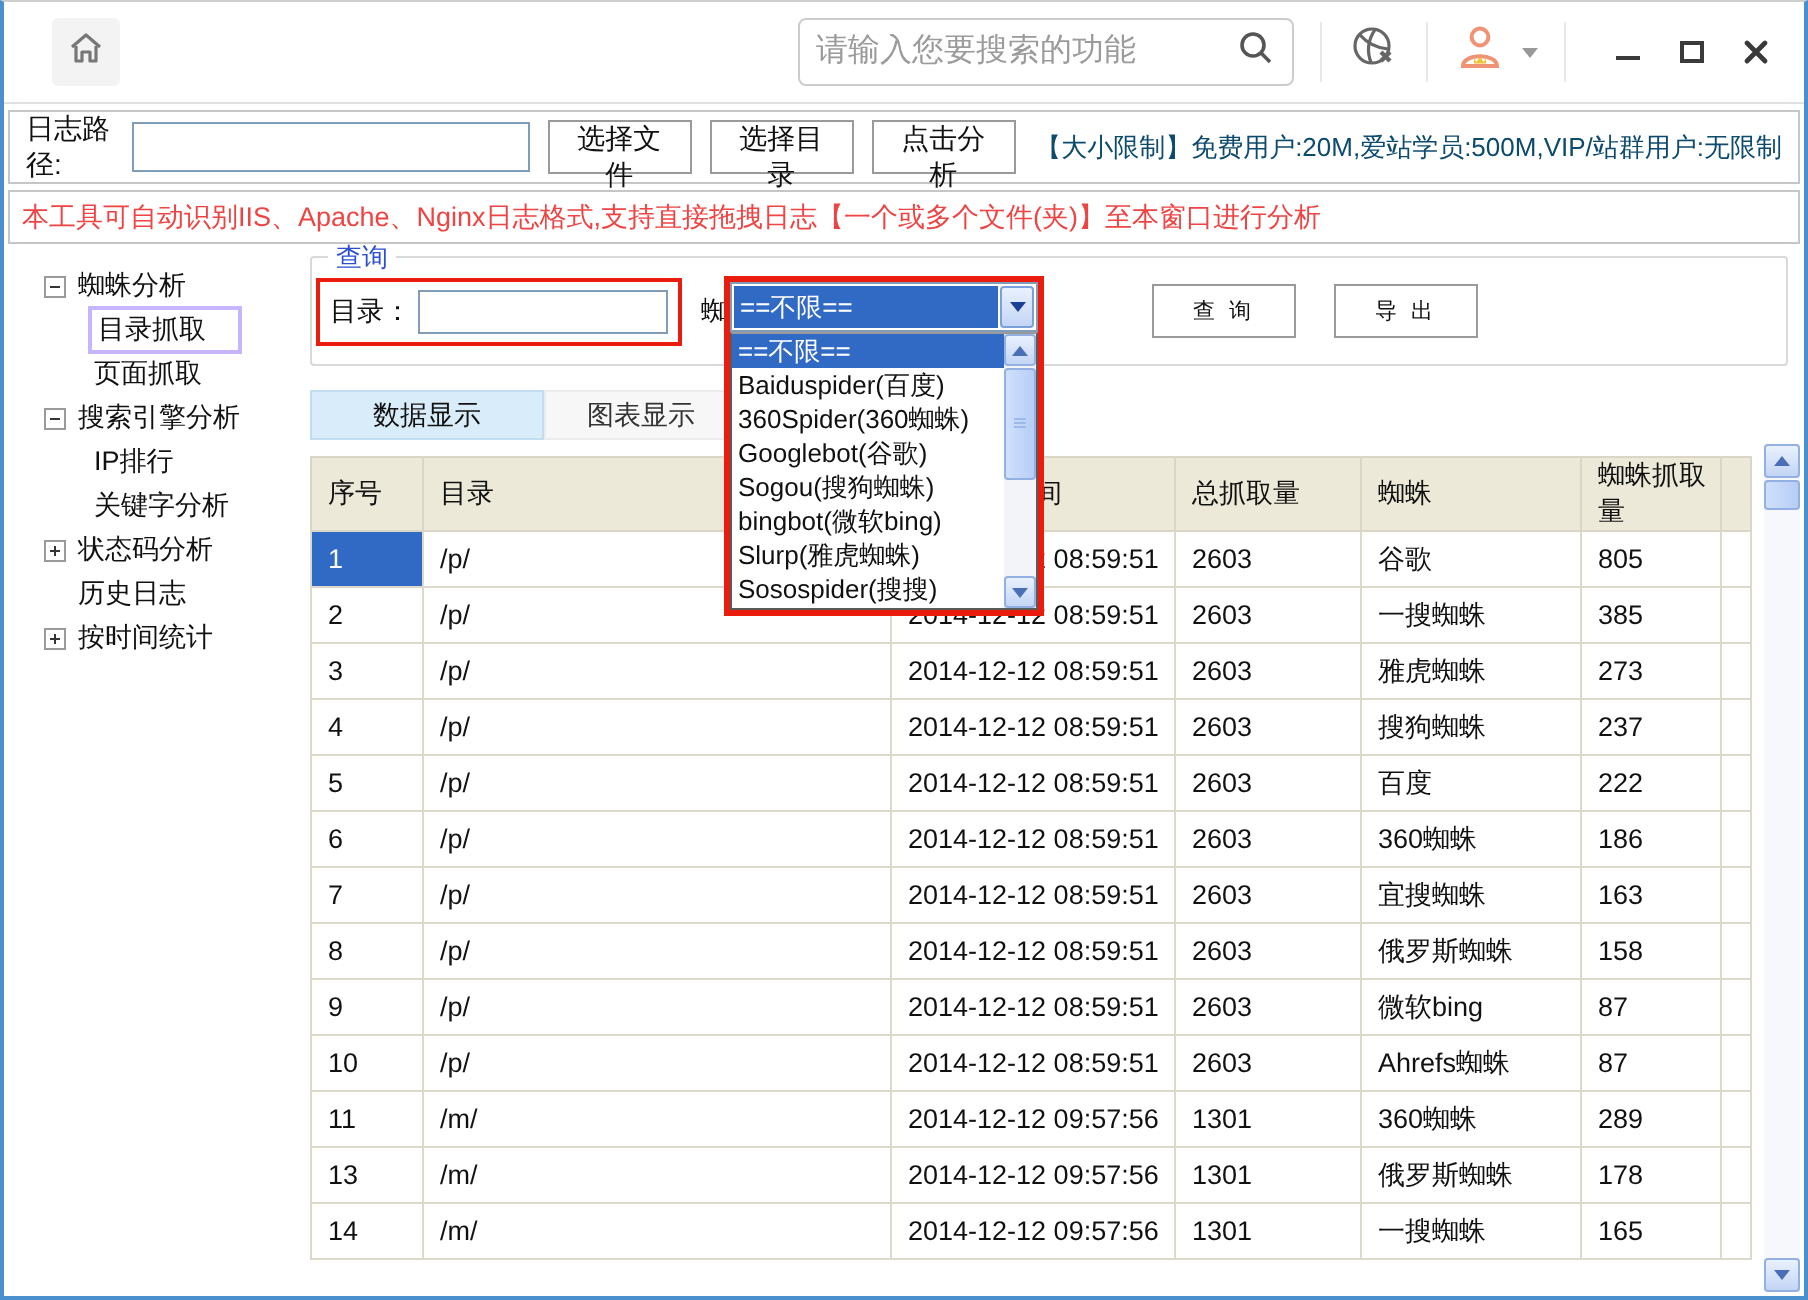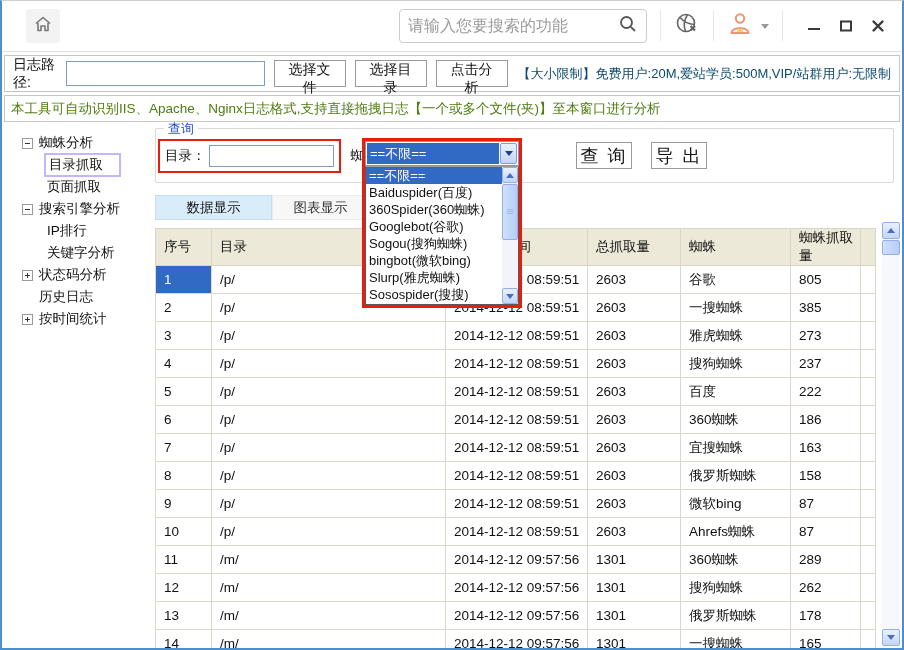--- a/index.html
+++ b/index.html
@@ -37,21 +37,21 @@
   .logpath-label { font-size:14px; color:#111; }
   .logpath-input { width:238px; height:25px; border:1px solid #7f9db9; margin-left:4px;
     font-size:13px; padding:0 4px; outline:none; }
   .bar-btn { margin-left:9px; height:27px; min-width:72px; padding:0 10px; background:#fff;
     border:1px solid #9a9a9a; font-size:14px; color:#111; cursor:pointer;
     font-family:"Liberation Sans","DejaVu Sans",sans-serif; }
   .limit-text { margin-left:10px; font-size:13px; color:#0c4a6e; white-space:nowrap; }
 
   
   .hintbar { margin:3px 2px 0 2px; height:27px; border:1px solid #c6c6c6; display:flex;
-    align-items:center; padding:0 6px; font-size:13.5px; color:#4d7c0f; flex-shrink:0; white-space:nowrap; }
+    align-items:center; padding:0 6px; font-size:13.5px; color:#ef4444; flex-shrink:0; white-space:nowrap; }
 
   
   .content { flex:1; display:flex; overflow:hidden; }
   .sidebar { width:150px; flex-shrink:0; padding-top:10px; }
   .tree-item { height:22px; display:flex; align-items:center; padding-left:20px; font-size:13.5px;
     color:#111; cursor:pointer; }
   .tree-item.lvl1 { padding-left:28px; }
   .exp { width:11px; height:11px; border:1px solid #9a9a9a; background:#fff; margin-right:6px;
     position:relative; flex-shrink:0; }
   .exp::before { content:""; position:absolute; left:2px; right:2px; top:4px; height:1px; background:#333; }
@@ -66,22 +66,22 @@
     position:relative; border-radius:2px; }
   .legend { position:absolute; top:-9px; left:8px; background:#fff; padding:0 4px;
     font-size:13px; color:#2b50cc; }
   .gb-row { display:flex; align-items:center; height:100%; padding-left:2px; }
   .redbox-dir { border:2px solid #ea1c0d; display:flex; align-items:center; padding:4px 5px; }
   .fld-label { font-size:13.5px; color:#111; white-space:nowrap; }
   .dir-input { width:125px; height:22px; border:1px solid #7f9db9; margin-left:3px; outline:none;
     font-size:13px; padding:0 3px; }
   .spider-label { margin-left:10px; font-size:13.5px; white-space:nowrap; }
   .spider-spacer { width:163px; }
-  .gb-btn { margin-left:22px; width:56px; height:27px; background:#fff; border:1px solid #9a9a9a;
-    font-size:18px; letter-spacing:2px; cursor:pointer; color:#111;
+  .gb-btn { margin-left:22px; width:72px; height:27px; background:#fff; border:1px solid #9a9a9a;
+    font-size:11px; letter-spacing:2px; cursor:pointer; color:#111;
     font-family:"Liberation Sans","DejaVu Sans",sans-serif; }
 
   
   .spider-overlay { position:absolute; left:210px; top:16px; width:160px; z-index:30;
     border:3px solid #ea1c0d; background:#fff; }
   .combobox { height:25px; border:1px solid #7f9db9; display:flex; align-items:stretch;
     padding:1px; background:#fff; cursor:pointer; }
   .combo-sel { flex:1; background:#316ac5; color:#fff; font-size:13px; display:flex;
     align-items:center; padding-left:3px; }
   .combo-arrow { width:17px; background:linear-gradient(#e9f1fe,#c3d5f5); border:1px solid #7aa0dc;
@@ -465,29 +465,20 @@
               <tr>
                 <td>11</td>
                 <td>/m/</td>
                 <td>2014-12-12 09:57:56</td>
                 <td>1301</td>
                 <td>360蜘蛛</td>
                 <td>289</td>
                 <td></td>
               </tr>
 
-              <tr>
-                <td>12</td>
-                <td>/m/</td>
-                <td>2014-12-12 09:57:56</td>
-                <td>1301</td>
-                <td>搜狗蜘蛛</td>
-                <td>262</td>
-                <td></td>
-              </tr>
 
               <tr>
                 <td>13</td>
                 <td>/m/</td>
                 <td>2014-12-12 09:57:56</td>
                 <td>1301</td>
                 <td>俄罗斯蜘蛛</td>
                 <td>178</td>
                 <td></td>
               </tr>

